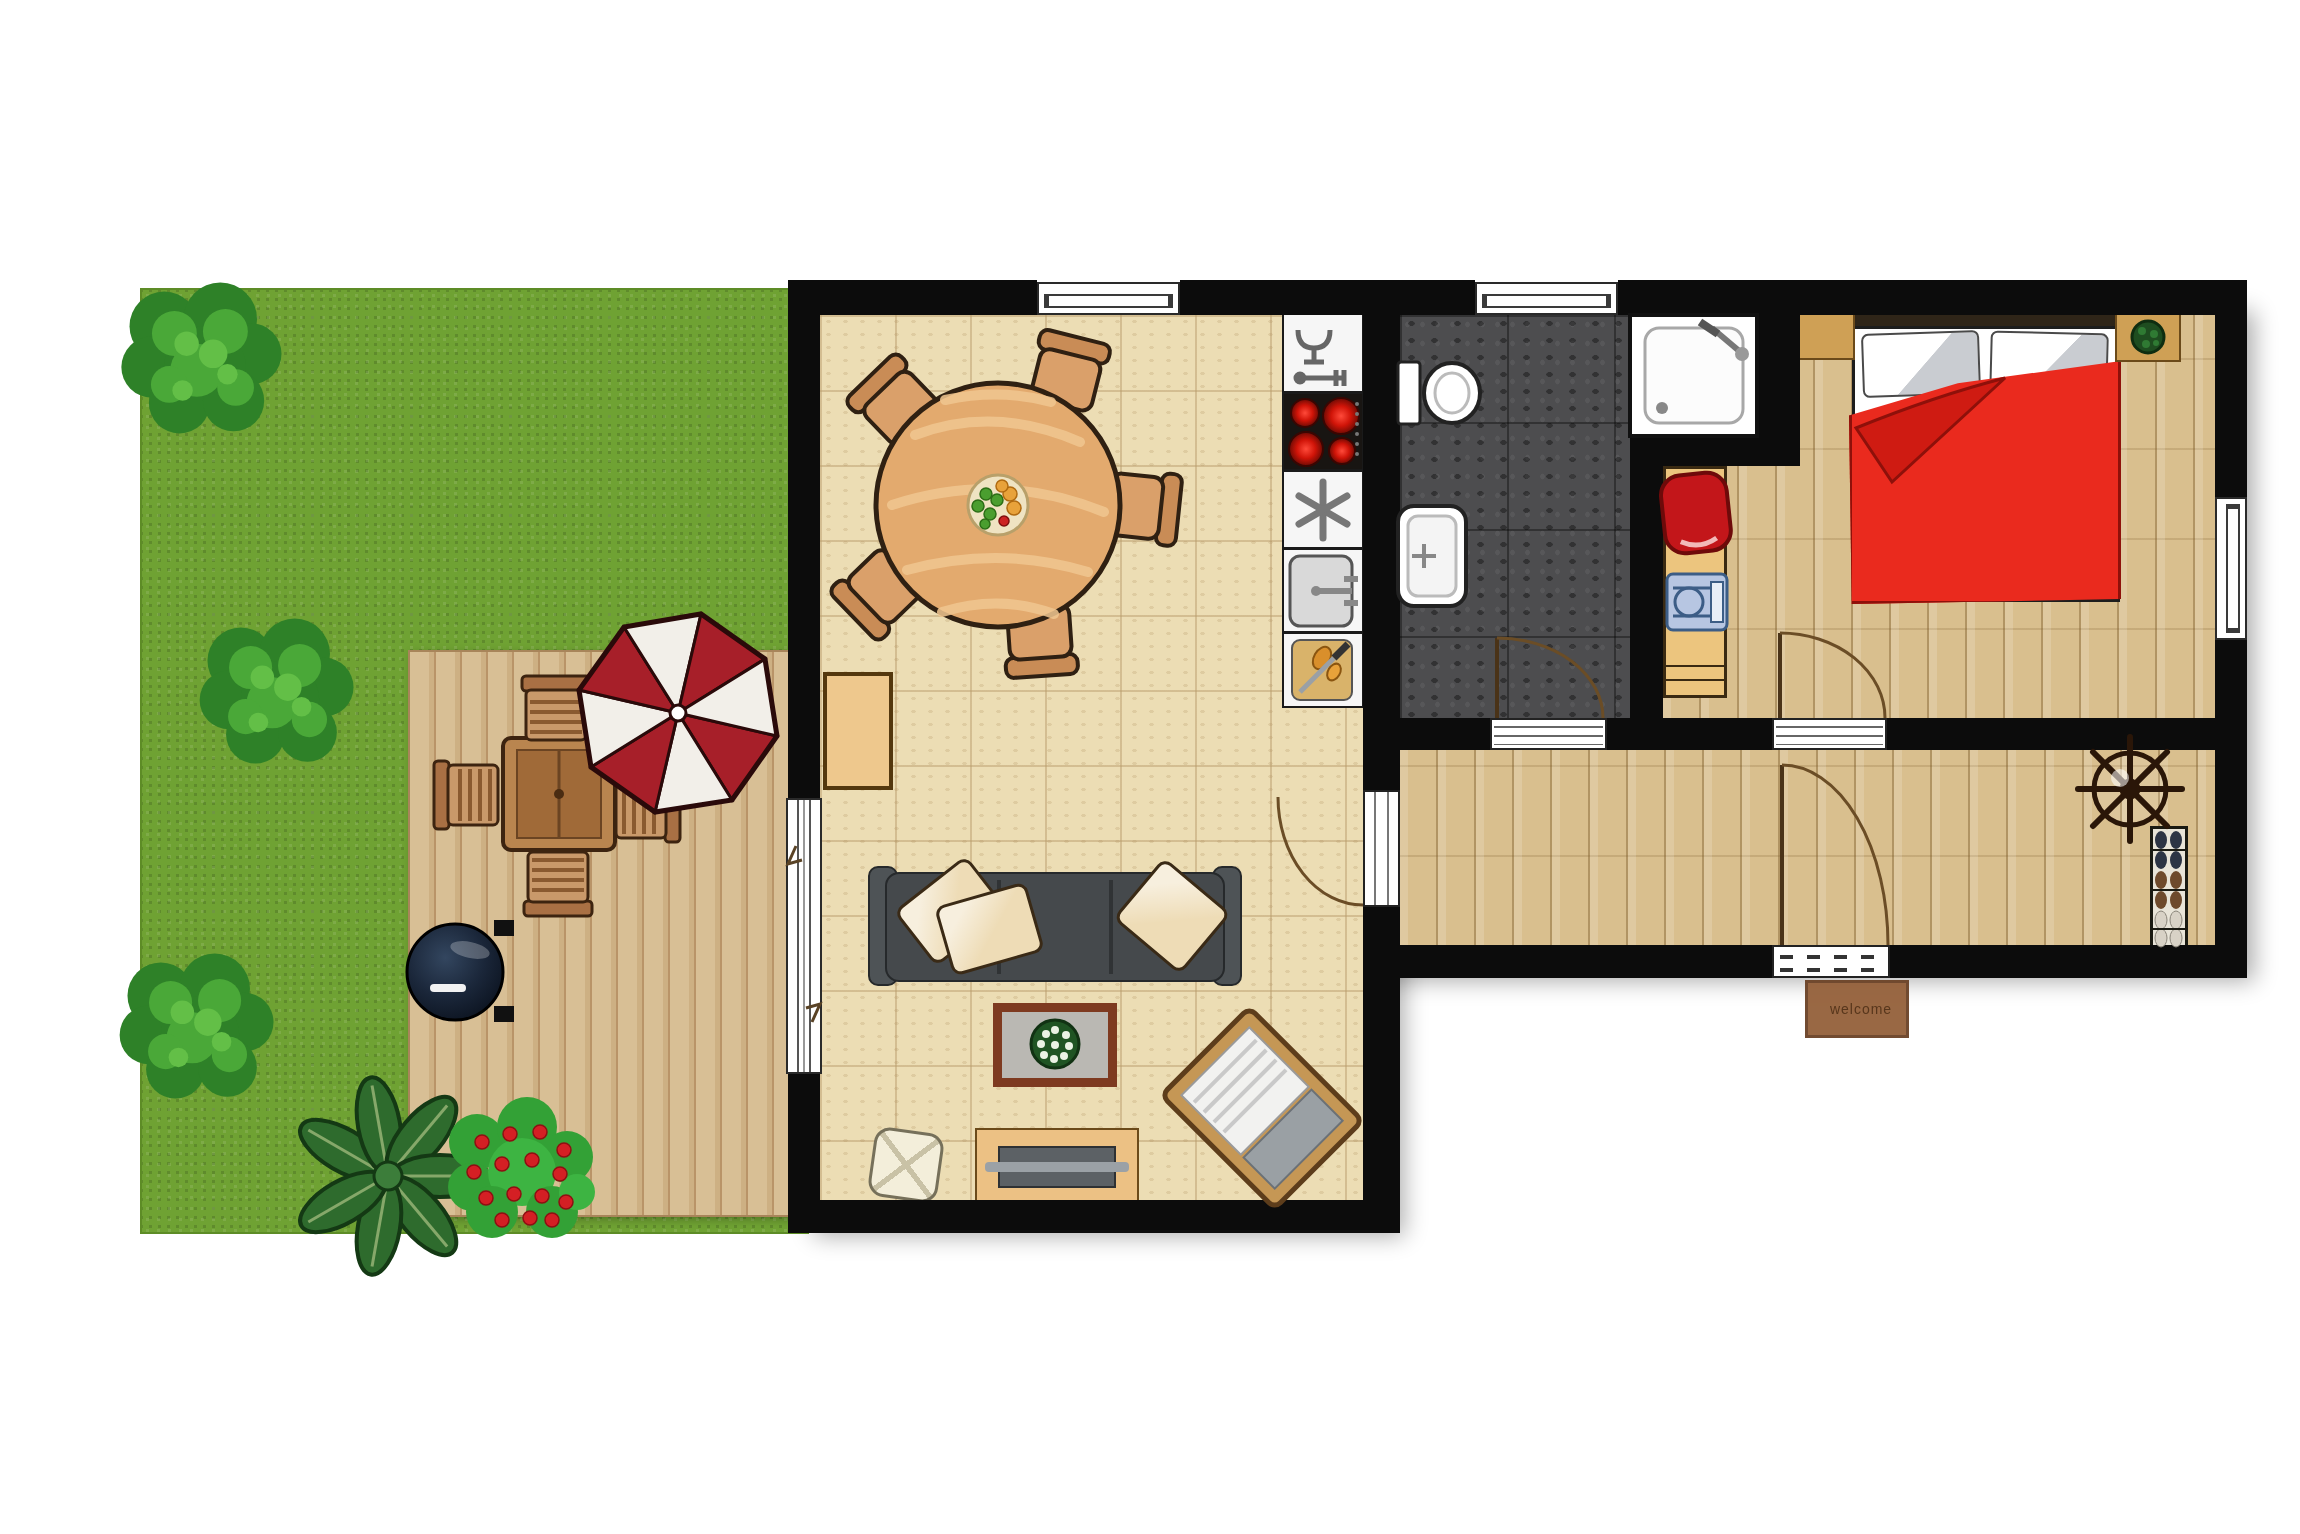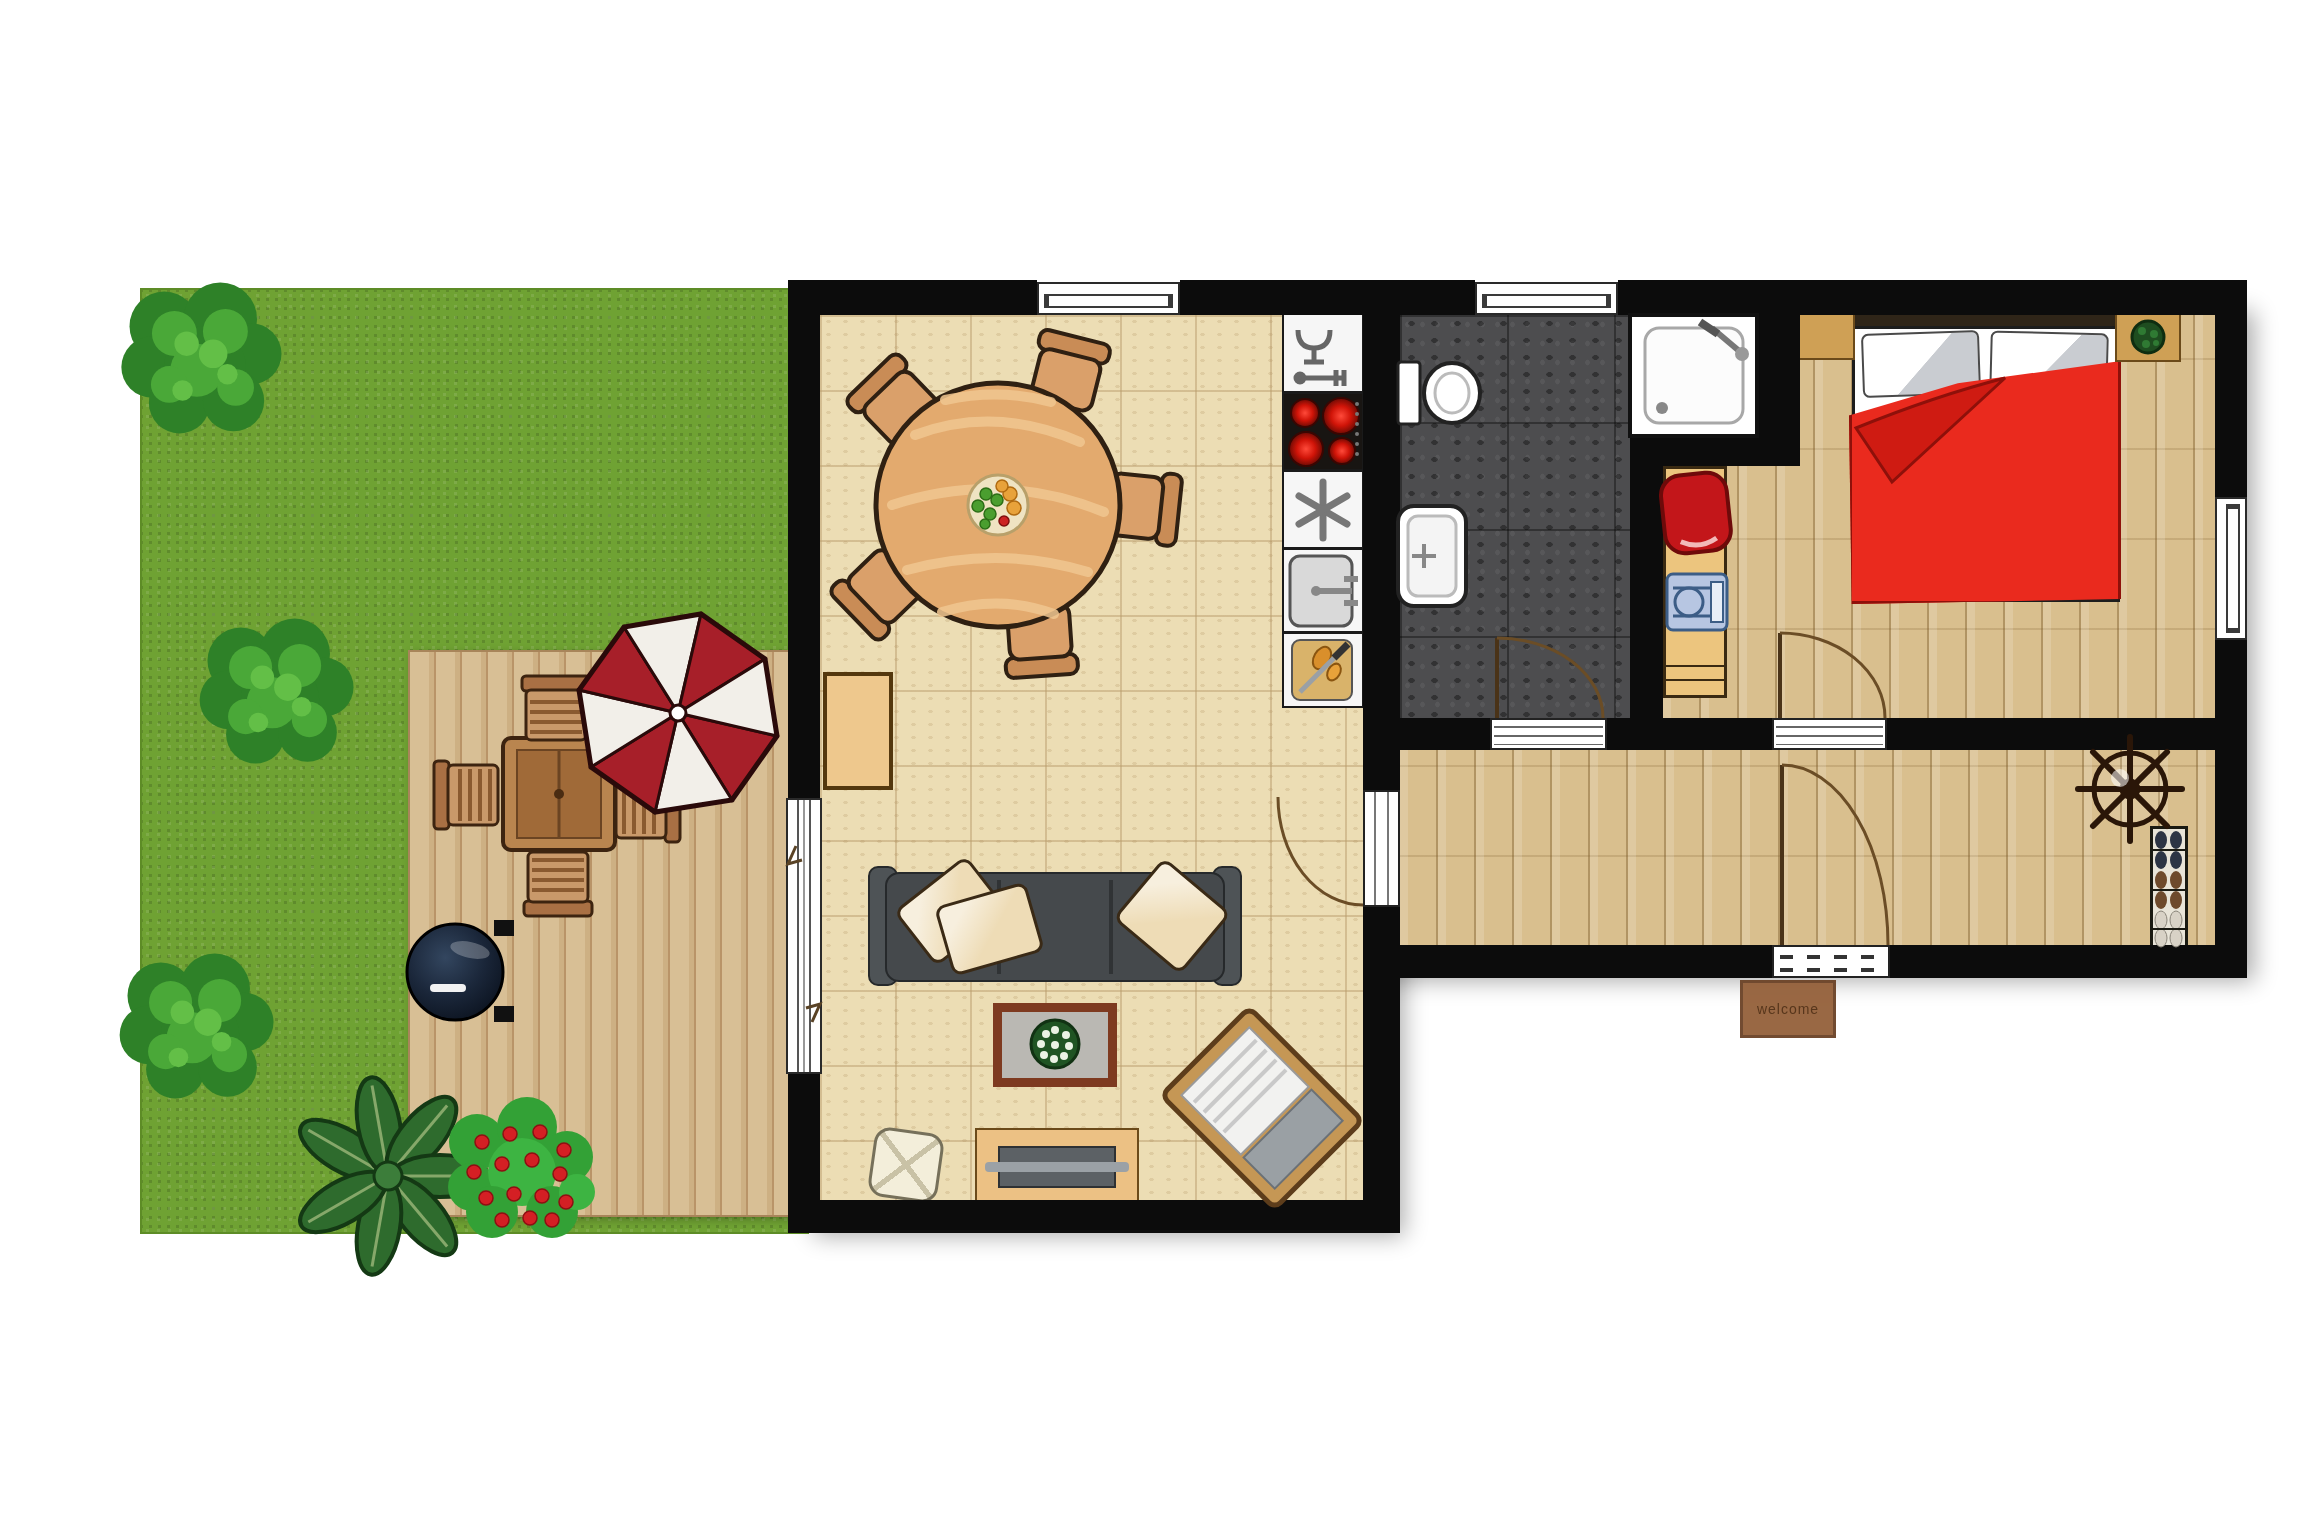--- a/index.html
+++ b/index.html
@@ -110,21 +110,21 @@
   <div class="abs furn" style="left:1850px;top:310px;width:272px;height:16px;background:#2f2518;"></div>
   <div class="abs furn" style="left:1852px;top:326px;width:268px;height:276px;background:#ffffff;border:3px solid #1d1d1d;"></div>
   <div class="abs furn bedPillow" style="left:1862px;top:332px;width:118px;height:64px;transform:rotate(-2deg);"></div>
   <div class="abs furn bedPillow" style="left:1990px;top:332px;width:118px;height:64px;transform:rotate(1.5deg);"></div>
   <div class="abs furn" style="left:1849px;top:356px;width:272px;height:248px;background:#ea2a1e;border:3px solid #8e100a;clip-path:polygon(0 24%,40% 11%,100% 2%,100% 98%,1% 100%);"></div>
   <div class="abs furn" style="left:1795px;top:312px;width:60px;height:48px;background:#cfa055;border:2px solid #6b4a1a;"></div>
   <div class="abs furn" style="left:2115px;top:312px;width:66px;height:50px;background:#cfa055;border:2px solid #6b4a1a;"></div>
   <div class="abs furn" style="left:1663px;top:466px;width:64px;height:232px;background:#ecc57e;border:3px solid #3a2a12;background-image:linear-gradient(transparent 196px,#3a2a12 196px 198px,transparent 198px 210px,#3a2a12 210px 212px,transparent 212px);"></div>
 
   <div class="abs furn" style="left:2150px;top:826px;width:38px;height:122px;background:#e8e4d8;border:3px solid #1a1a12;"></div>
-  <div class="abs doormat" style="left:1740px;top:980px;width:90px;height:52px;">
+  <div class="abs doormat" style="left:1805px;top:980px;width:90px;height:52px;padding-left:8px;">
     <span>welcome</span>
   </div>
 
   <div class="abs wall" style="left:788px;top:280px;width:249px;height:35px;"></div>
   <div class="abs wall" style="left:1180px;top:280px;width:295px;height:35px;"></div>
   <div class="abs wall" style="left:1618px;top:280px;width:629px;height:35px;"></div>
   <div class="abs wall" style="left:788px;top:280px;width:32px;height:518px;"></div>
   <div class="abs wall" style="left:788px;top:1074px;width:32px;height:159px;"></div>
   <div class="abs wall" style="left:788px;top:1200px;width:612px;height:33px;"></div>
   <div class="abs wall" style="left:1363px;top:315px;width:37px;height:475px;"></div>

